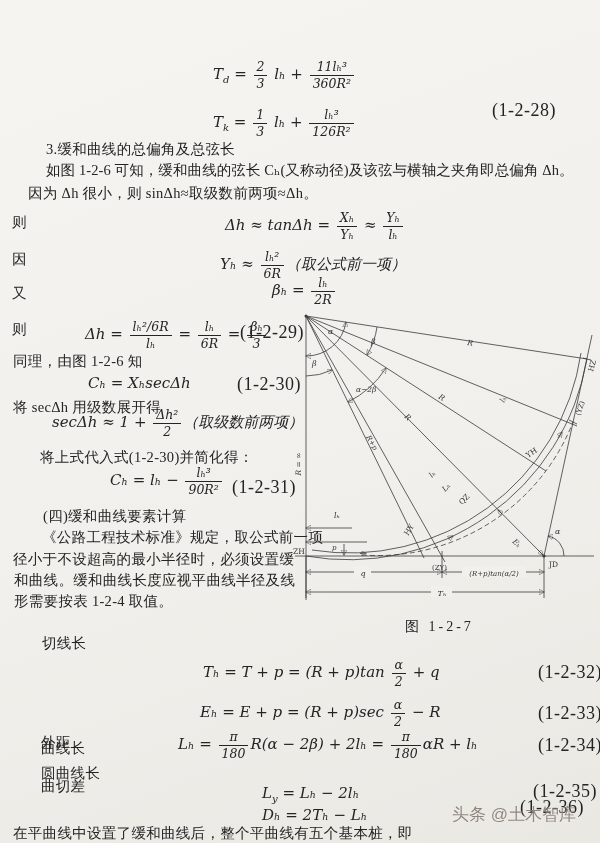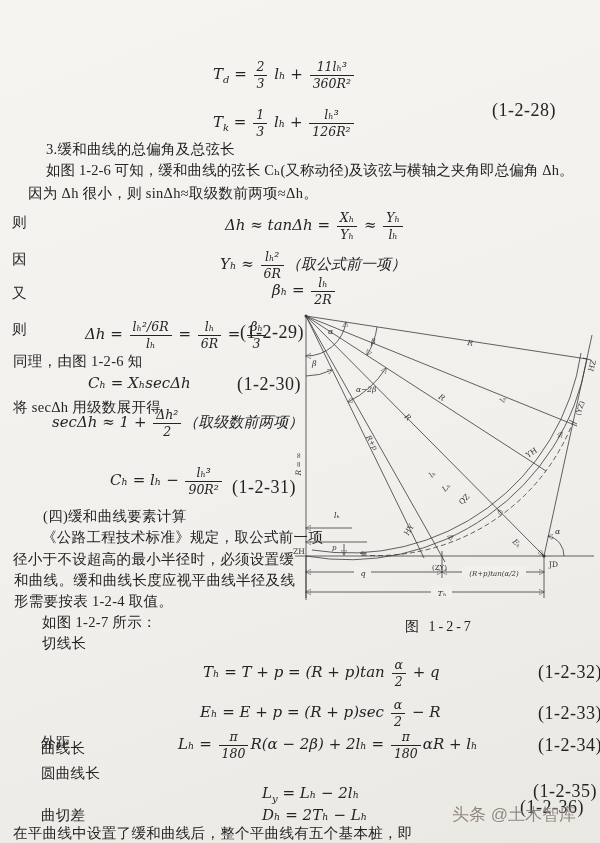--- a/index.html
+++ b/index.html
@@ -30,31 +30,31 @@
 
   <div class="t" style="left:46px;top:140px">3.缓和曲线的总偏角及总弦长</div>
   <div class="t" style="left:46px;top:161px;letter-spacing:.1px">如图 1-2-6 可知，缓和曲线的弦长 Cₕ(又称动径)及该弦与横轴之夹角即总偏角 Δh。</div>
   <div class="t" style="left:28px;top:184px">因为 Δh 很小，则 sinΔh≈取级数前两项≈Δh。</div>
   <div class="t" style="left:12px;top:213px">则</div>
   <div class="t" style="left:12px;top:250px">因</div>
   <div class="t" style="left:12px;top:284px">又</div>
   <div class="t" style="left:12px;top:320px">则</div>
   <div class="t" style="left:13px;top:352px">同理，由图 1-2-6 知</div>
   <div class="t" style="left:13px;top:398px">将 secΔh 用级数展开得</div>
+  <div class="t" style="left:40px;top:448px">将上式代入式(1-2-30)并简化得：</div>
   <div class="t" style="left:43px;top:507px">(四)缓和曲线要素计算</div>
   <div class="t" style="left:42px;top:528px">《公路工程技术标准》规定，取公式前一项</div>
   <div class="t" style="left:13px;top:550px">径小于不设超高的最小半径时，必须设置缓</div>
   <div class="t" style="left:14px;top:571px">和曲线。缓和曲线长度应视平曲线半径及线</div>
   <div class="t" style="left:14px;top:592px">形需要按表 1-2-4 取值。</div>
-  <div class="t" style="left:42px;top:613px">如图 1-2-7 所示：</div>
   <div class="t" style="left:42px;top:634px">切线长</div>
   <div class="t" style="left:41px;top:733px">外距</div>
   <div class="t" style="left:41px;top:739px">曲线长</div>
   <div class="t" style="left:41px;top:764px">圆曲线长</div>
-  <div class="t" style="left:41px;top:806px">曲切差</div>
+  <div class="t" style="left:41px;top:777px">曲切差</div>
   <div class="t" style="left:13px;top:824px">在平曲线中设置了缓和曲线后，整个平曲线有五个基本桩，即</div>
 
   <div class="fm" style="left:213px;top:60px">T<sub>d</sub> = <span class="frac"><span class="fnum">2</span><span class="fden">3</span></span> lₕ + <span class="frac"><span class="fnum">11lₕ³</span><span class="fden">360R²</span></span></div>
   <div class="fm" style="left:213px;top:108px">T<sub>k</sub> = <span class="frac"><span class="fnum">1</span><span class="fden">3</span></span> lₕ + <span class="frac"><span class="fnum">lₕ³</span><span class="fden">126R²</span></span></div>
   <div class="fm" style="left:225px;top:211px">Δh ≈ tanΔh = <span class="frac"><span class="fnum">Xₕ</span><span class="fden">Yₕ</span></span> ≈ <span class="frac"><span class="fnum">Yₕ</span><span class="fden">lₕ</span></span></div>
   <div class="fm" style="left:220px;top:250px">Yₕ ≈ <span class="frac"><span class="fnum">lₕ²</span><span class="fden">6R</span></span>（取公式前一项）</div>
   <div class="fm" style="left:272px;top:276px">βₕ = <span class="frac"><span class="fnum">lₕ</span><span class="fden">2R</span></span></div>
   <div class="fm" style="left:85px;top:320px">Δh = <span class="frac"><span class="fnum">lₕ²/6R</span><span class="fden">lₕ</span></span> = <span class="frac"><span class="fnum">lₕ</span><span class="fden">6R</span></span> = <span class="frac"><span class="fnum">βₕ</span><span class="fden">3</span></span></div>
   <div class="fm" style="left:88px;top:374px">Cₕ = XₕsecΔh</div>
   <div class="fm" style="left:52px;top:408px">secΔh ≈ 1 + <span class="frac"><span class="fnum">Δh²</span><span class="fden">2</span></span>（取级数前两项）</div>

